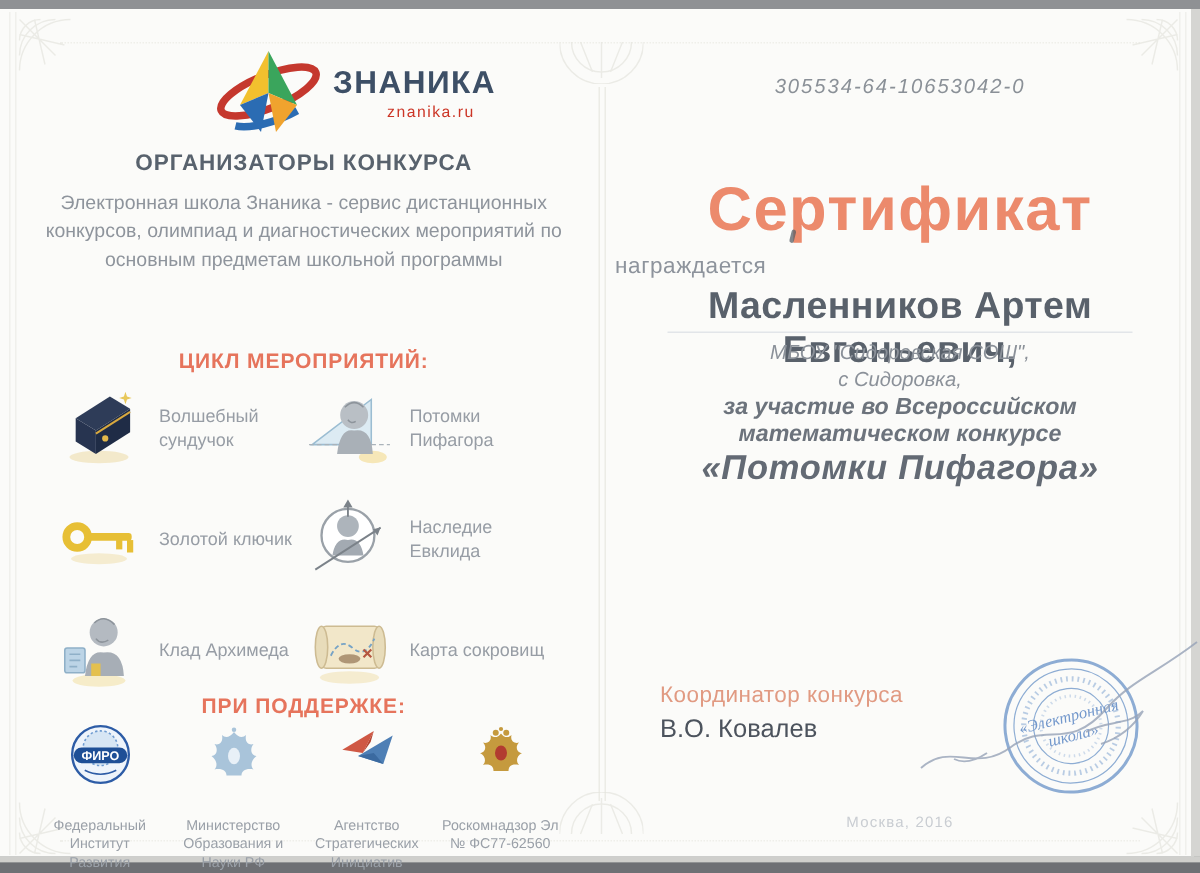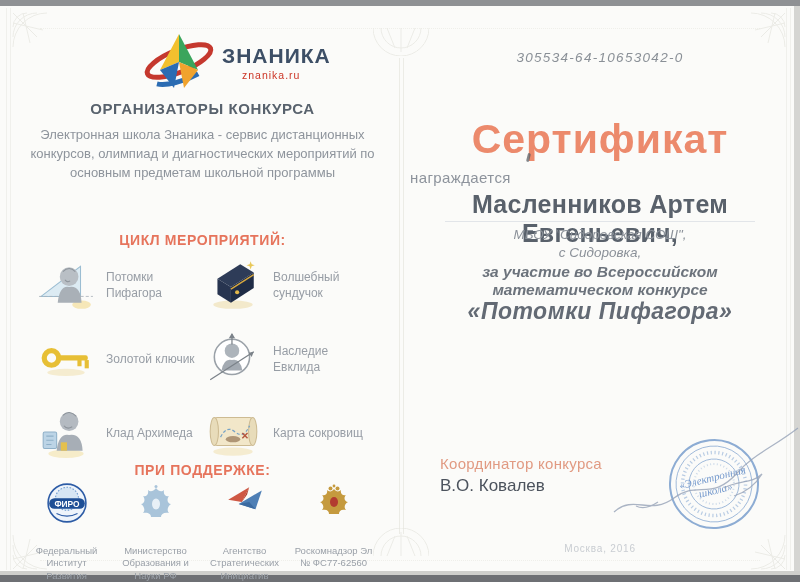--- a/index.html
+++ b/index.html
@@ -13,21 +13,21 @@
   .edge-right  { position:absolute; left:794px; top:6px; width:6px; height:565px; background:#d5d5d2; }
 
   .frame-line { position:absolute; background:#ededE8; opacity:.8; }
   .frame-dotted { position:absolute; border-top:1px dotted #ebebe4; opacity:.7; }
 
   .fan { position:absolute; opacity:.65; }
   .logo-wrap { position:absolute; left:140px; top:30px; width:240px; height:64px; text-align:left; }
   .logo-star { position:absolute; left:0; top:0; }
   .logo-text { position:absolute; left:82px; top:14px; }
   .logo-title { font-size:21px; font-weight:bold; color:#3d4f66; letter-spacing:1px; }
-  .logo-sub { font-size:10.5px; color:#cc3526; letter-spacing:1px; margin-top:1px; margin-left:20px; }
+  .logo-sub { font-size:10.5px; color:#cc3526; letter-spacing:1px; margin-top:1px; margin-left:36px; }
 
   .org-heading { position:absolute; left:15px; top:100px; width:375px; text-align:center;
                  font-size:15px; font-weight:bold; color:#58626d; letter-spacing:.6px; }
   .org-text { position:absolute; left:25px; top:126px; width:355px; text-align:center;
               font-size:13px; color:#8e949c; line-height:1.45; }
 
   .events-heading { position:absolute; left:15px; top:232px; width:375px; text-align:center;
                     font-size:14px; font-weight:bold; color:#e6745c; letter-spacing:.6px; }
   .events { position:absolute; left:38px; top:250px; width:334px;
             display:grid; grid-template-columns:1fr 1fr; row-gap:4px; }
@@ -149,40 +149,40 @@
 </div>
 
 <div class="org-heading">ОРГАНИЗАТОРЫ КОНКУРСА</div>
 <div class="org-text">Электронная школа Знаника - сервис дистанционных конкурсов, олимпиад и диагностических мероприятий по основным предметам школьной программы</div>
 
 <div class="events-heading">ЦИКЛ МЕРОПРИЯТИЙ:</div>
 
 <div class="events">
   <div class="event">
     <svg class="eicon" viewBox="0 0 54 54">
-      <polygon points="3,38 41,9 41,38" fill="#dcebf3" stroke="#9bbdd2" stroke-width="1"></polygon>
-      <line x1="1" y1="38" x2="53" y2="38" stroke="#aab3ba" stroke-width="0.8" stroke-dasharray="3,2"></line>
-      <ellipse cx="42" cy="46" rx="9" ry="4" fill="#f6e7b8"></ellipse>
-      <circle cx="30" cy="19" r="9" fill="#b9bfc5"></circle>
-      <path d="M19,44 Q21,27 30,29 Q41,27 42,44 Z" fill="#a9b0b7"></path>
-      <path d="M24,14 Q30,8 36,14 M26,22 Q28,25 31,23" stroke="#8d949b" fill="none" stroke-width="1"></path>
-    </svg>
-    <div class="elabel">Потомки Пифагора</div>
-  </div>
-  <div class="event">
-    <svg class="eicon" viewBox="0 0 54 54">
       <ellipse cx="27" cy="46" rx="19" ry="4" fill="#f3e9cb"></ellipse>
       <path d="M12,21 L34,7 L47,15 L25,29 Z" fill="#2e3c58"></path>
       <path d="M12,21 L25,29 L25,44 L12,36 Z" fill="#273450"></path>
       <path d="M25,29 L47,15 L47,30 L25,44 Z" fill="#1f2c46"></path>
       <path d="M25,31 L47,17" stroke="#d8a93f" stroke-width="1.3"></path>
       <circle cx="31" cy="34" r="2" fill="#e3b84a"></circle>
       <path d="M44,4 l1,3 3,1 -3,1 -1,3 -1,-3 -3,-1 3,-1 Z" fill="#e8c85a"></path>
     </svg>
     <div class="elabel">Волшебный сундучок</div>
+  </div>
+  <div class="event">
+    <svg class="eicon" viewBox="0 0 54 54">
+      <polygon points="3,38 41,9 41,38" fill="#dcebf3" stroke="#9bbdd2" stroke-width="1"></polygon>
+      <line x1="1" y1="38" x2="53" y2="38" stroke="#aab3ba" stroke-width="0.8" stroke-dasharray="3,2"></line>
+      <ellipse cx="42" cy="46" rx="9" ry="4" fill="#f6e7b8"></ellipse>
+      <circle cx="30" cy="19" r="9" fill="#b9bfc5"></circle>
+      <path d="M19,44 Q21,27 30,29 Q41,27 42,44 Z" fill="#a9b0b7"></path>
+      <path d="M24,14 Q30,8 36,14 M26,22 Q28,25 31,23" stroke="#8d949b" fill="none" stroke-width="1"></path>
+    </svg>
+    <div class="elabel">Потомки Пифагора</div>
   </div>
   <div class="event">
     <svg class="eicon" viewBox="0 0 54 54">
       <ellipse cx="27" cy="40" rx="18" ry="3.5" fill="#f5ecd0"></ellipse>
       <circle cx="13" cy="26" r="7" fill="none" stroke="#e7bf35" stroke-width="5"></circle>
       <rect x="20" y="23.5" width="28" height="5" rx="2" fill="#e7bf35"></rect>
       <rect x="38" y="28" width="4" height="6" fill="#e7bf35"></rect>
       <rect x="45" y="28" width="4" height="8" fill="#e7bf35"></rect>
     </svg>
     <div class="elabel">Золотой ключик</div>

